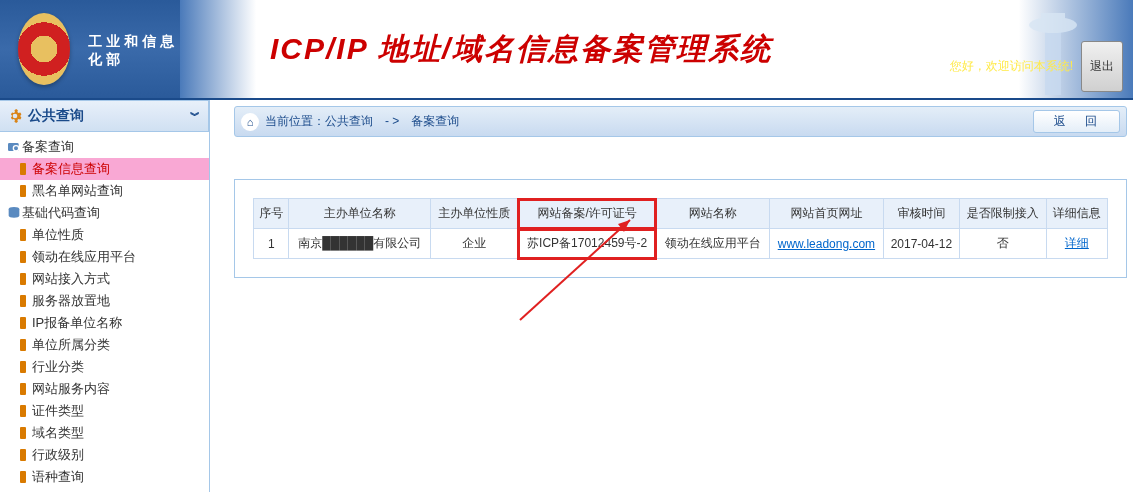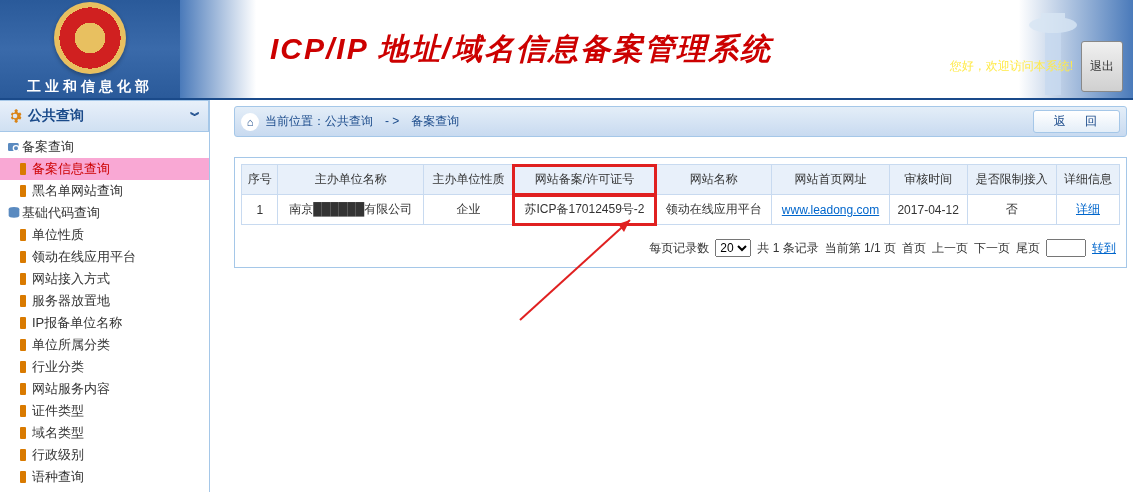--- a/index.html
+++ b/index.html
@@ -1,21 +1,21 @@
 <!DOCTYPE html>
 <html><head>
 <meta charset="utf-8">
 <style>
 *{box-sizing:border-box;margin:0;padding:0}
 body{font-family:"Microsoft YaHei",SimSun,sans-serif;font-size:12px;background:#fff;width:1133px}
 .header{height:100px;background:linear-gradient(to bottom,#2a5a9a 0%,#3a6aaa 50%,#2a5a9a 100%);position:relative;display:flex;align-items:center;border-bottom:2px solid #1a4a8a}
 .emblem{width:72px;height:72px;margin:0 18px;background:radial-gradient(circle,#e8c060 30%,#d02020 30%,#d02020 60%,#e8c060 60%);border-radius:50%;box-shadow:0 2px 4px rgba(0,0,0,.3)}
 .header-mid{flex:1;background:#fff;height:100%;display:flex;flex-direction:column;justify-content:center;padding-left:90px;background:linear-gradient(to right,#4a7aba 0%,#ffffff 8%,#ffffff 88%,#4a7aba 100%)}
 .header-title{font-size:30px;font-weight:bold;color:#c00;font-style:italic;letter-spacing:2px}
-.emblem-wrap{display:flex;flex-direction:column;align-items:center;width:180px}
+.emblem-wrap{display:flex;flex-direction:row;align-items:center;width:180px}
 .emblem-text{color:#fff;font-size:14px;font-weight:bold;letter-spacing:4px;margin-top:4px}
 .header-right{position:absolute;right:10px;bottom:6px;display:flex;align-items:center;gap:8px}
 .welcome{color:#ffea4a;font-size:12px}
 .logout{display:inline-block;padding:16px 8px;background:linear-gradient(#f0f0f0,#d0d0d0);border:1px solid #888;border-radius:3px;color:#333;font-size:12px;cursor:pointer}
 .pillar{position:absolute;right:40px;top:0;width:80px;height:100px;display:flex;align-items:center;justify-content:center}
 .pillar svg{opacity:.8}
 .layout{display:flex}
 .sidebar{width:210px;border-right:1px solid #a5c7e8}
 .side-head{background:linear-gradient(#e8f0fa,#d0e0f2);border:1px solid #a5c7e8;border-left:none;padding:6px 8px;display:flex;align-items:center;gap:6px;color:#1a4a8a;font-weight:bold;font-size:14px}
 .gear{width:14px;height:14px;color:#d97a00}
@@ -24,21 +24,21 @@
 .tree-top{display:flex;align-items:center;padding:2px 6px;font-size:13px;color:#333;cursor:pointer}
 .tree-top .ticon{width:16px;height:16px}
 .tree-item{display:flex;align-items:center;gap:4px;padding:1px 6px 1px 20px;font-size:13px;color:#333;cursor:pointer;line-height:20px}
 .tree-item .bar{display:inline-block;width:6px;height:12px;background:#d97a00;border-radius:1px;margin-right:2px;flex-shrink:0}
 .tree-item.active{color:#c00;background:#f9a8d4}
 .main{flex:1;padding:6px 6px 6px 24px;background:#fff}
 .crumb-wrap{border:1px solid #a5c7e8;border-radius:3px;display:flex;align-items:center;background:linear-gradient(#e4eef8,#c8daf0);padding:3px 6px;gap:6px}
 .home-ic{width:18px;height:18px;background:#fff;border-radius:50%;display:flex;align-items:center;justify-content:center;color:#1a4a8a;font-size:11px}
 .crumb{color:#1a4a8a;flex:1}
 .btn-back{margin-left:auto;padding:2px 14px;background:linear-gradient(#fff,#e4eef8);border:1px solid #a5c7e8;border-radius:3px;cursor:pointer;color:#1a4a8a;letter-spacing:8px;padding-left:20px}
-.tbl-wrap{border:1px solid #a5c7e8;margin-top:20px;padding:6px}
+.tbl-wrap{border:1px solid #a5c7e8;margin-top:42px;padding:18px}
 table{width:100%;border-collapse:collapse}
 th,td{border:1px solid #c8daf0;padding:6px 4px;text-align:center;font-size:12px}
 th{background:#e8f0fa;color:#333;font-weight:normal}
 td{color:#333}
 .hilite{outline:3px solid #e02020;outline-offset:-2px}
 .lnk{color:#0066cc;text-decoration:underline;cursor:pointer}
 .pager{margin-top:10px;display:flex;align-items:center;gap:6px;justify-content:flex-end;padding:4px;color:#333}
 .pager select{font-size:12px}
 .pager .plink{color:#333;cursor:pointer}
 .pager input{width:40px;font-size:12px}
@@ -183,32 +183,20 @@
               <td>企业</td>
               <td class="hilite">苏ICP备17012459号-2</td>
               <td>领动在线应用平台</td>
               <td><span class="lnk">www.leadong.com</span></td>
               <td>2017-04-12</td>
               <td>否</td>
               <td><span class="lnk">详细</span></td>
             </tr>
           </tbody>
       </table>
-      <div class="pager">
-        <span>每页记录数</span>
-        <select><option>20</option></select>
-        <span>共 1 条记录</span>
-        <span>当前第 1/1 页</span>
-        <span class="plink">首页</span>
-        <span class="plink">上一页</span>
-        <span class="plink">下一页</span>
-        <span class="plink">尾页</span>
-        <input type="text" style="">
-        <span class="goto">转到</span>
-      </div>
     </div>
 
     <svg class="arrow" style="left:300px;top:110px" width="140" height="120">
         <line x1="10" y1="110" x2="120" y2="10" stroke="#e02020" stroke-width="2"></line>
         <polygon points="120,10 108,14 114,22" fill="#e02020"></polygon>
       </svg>
   </div>
 </div>
 
 </body></html>

